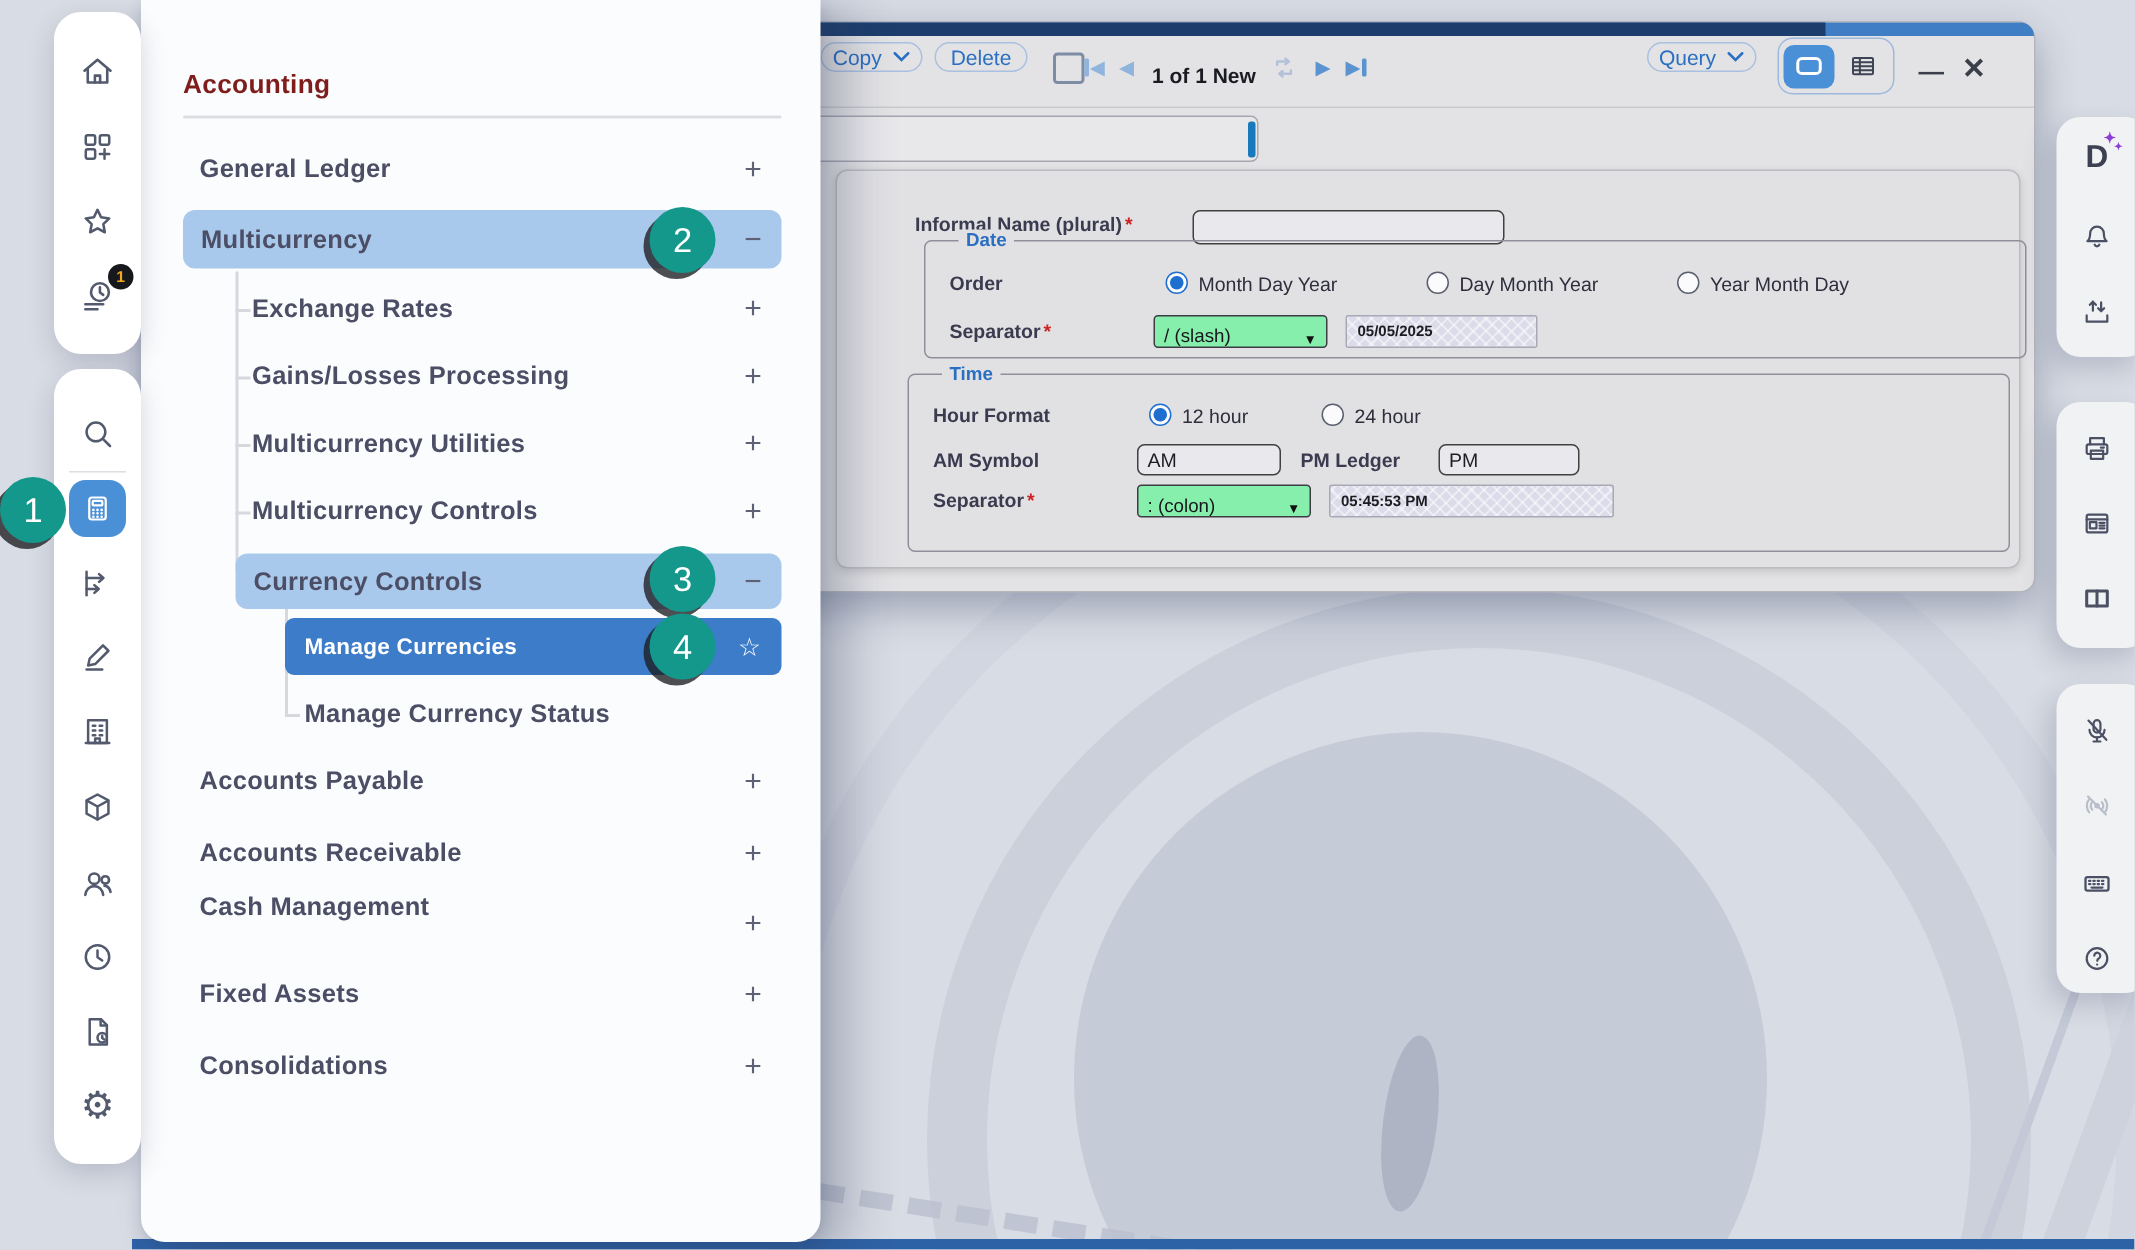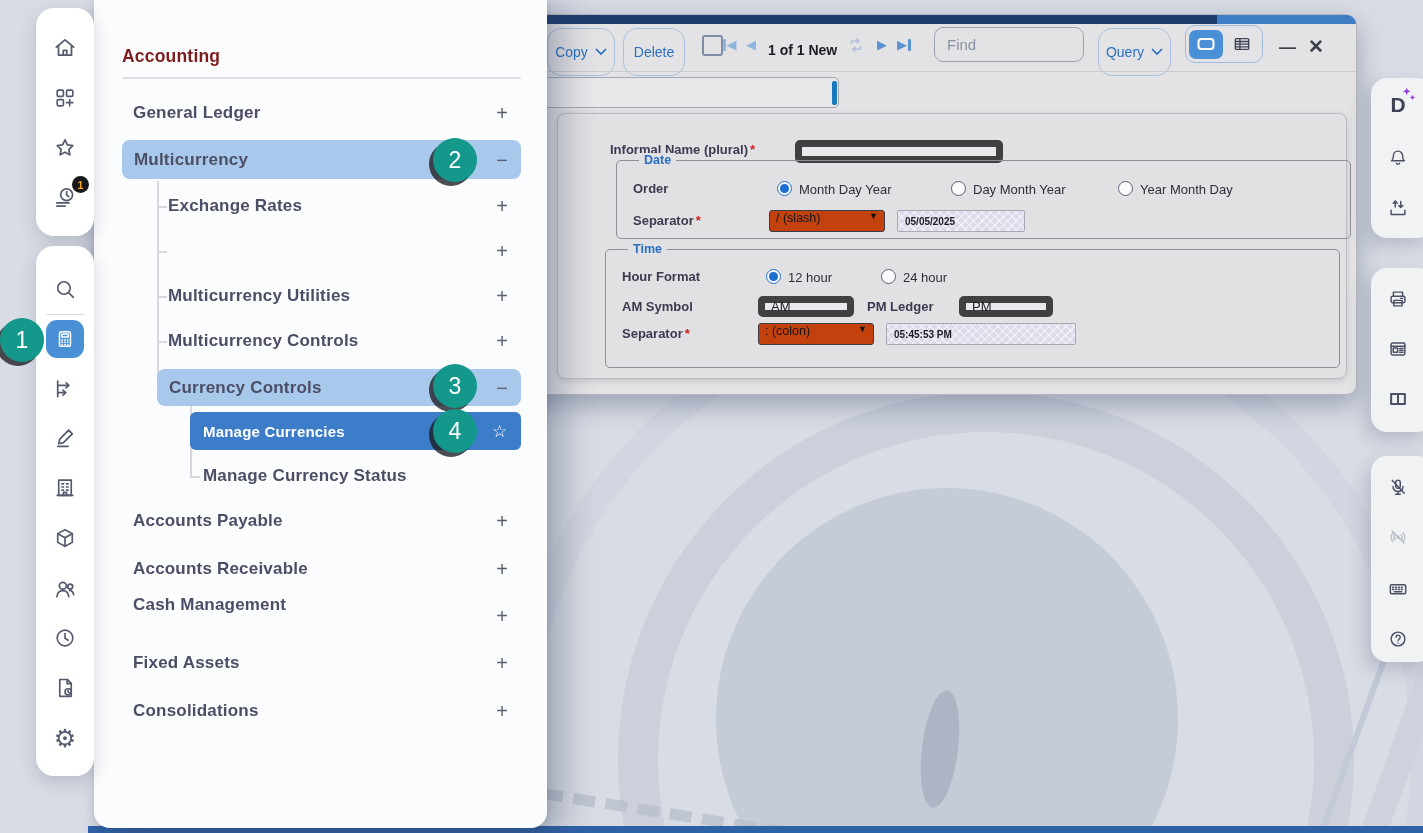--- a/index.html
+++ b/index.html
@@ -25,21 +25,21 @@
 
   
   .bottom-strip{left:88px;top:826px;width:1335px;height:7px;background:#2e62a6;z-index:1}
 
   
   .window{left:96px;top:14px;width:1259px;height:379px;background:#e3e3e5;
     border:1px solid #b5b6bc;border-radius:12px 12px 10px 10px;
     box-shadow:0 10px 26px rgba(40,55,90,.35);z-index:2}
   .win-topbar{left:0;top:0;width:100%;height:9px;background:#3f7dc4;border-radius:11px 11px 0 0}
   .win-topbar-dark{left:430px;top:0;width:690px;height:9px;background:#1d3e6d}
-  .tb-btn{height:48px;border:1.5px solid #a9c0e0;border-radius:14px;background:transparent;
+  .tb-btn{height:20px;border:1.5px solid #a9c0e0;border-radius:14px;background:transparent;
     color:#2a6fc2;font-size:14px;font-weight:500;display:flex;align-items:center;justify-content:center;gap:7px;
     font-family:"Liberation Sans",sans-serif}
   .tb-sep{left:0;top:56px;width:100%;height:1px;background:#c9c9ce}
   .chk{width:17px;height:17px;border:2px solid #7e8ca4;border-radius:3px;background:transparent}
   .nav-ico{display:flex;align-items:center;gap:1px}
   .tri{font-size:13px;line-height:1}
   .bar{width:2.5px;height:12px;background:currentColor;border-radius:1px}
   .nav-dis{color:#8fb4de}
   .nav-en{color:#5b93d0}
   .rec-pos{font-size:14px;font-weight:700;color:#1b1b22}
@@ -51,29 +51,29 @@
   .vbtn.on{background:#4a90d6}
   .winctl{font-size:19px;color:#3a3f4b;font-weight:600;line-height:1}
 
   .top-input{left:430px;top:62px;width:312px;height:31px;background:#e8e8eb;border:1px solid #a6a6b0;border-radius:5px;box-sizing:border-box}
   .caret{left:735px;top:66px;width:5px;height:24px;background:#1879bd;border-radius:2px}
 
   .panel{left:460px;top:98px;width:790px;height:266px;background:#e1e1e4;border:1px solid #bcbcc2;border-radius:8px;
     box-shadow:0 2px 6px rgba(0,0,0,.13);box-sizing:border-box}
   .flabel{font-size:13px;font-weight:600;color:#3b3b50}
   .req{color:#cc2222;font-weight:700;margin-left:2px}
-  .tinput{background:#e9e9ed;border:7px solid #404040;border-radius:5px;box-sizing:border-box;
+  .tinput{background:#e9e9ed;border:1px solid #404040;border-radius:5px;box-sizing:border-box;
     font-size:13px;color:#1d1d24;padding:0 6px;display:flex;align-items:center}
   .fset{border:1px solid #8f8f9a;border-radius:5px;box-sizing:border-box}
   .legend{position:absolute;top:-8px;left:22px;padding:0 5px;background:#e1e1e4;color:#2a6fc2;font-size:12.5px;font-weight:700}
   .radio{width:15px;height:15px;border:1.5px solid #5a5f6e;border-radius:50%;background:#fbfbfd;box-sizing:border-box;position:absolute}
   .radio.on{border:1.7px solid #1f6fd0}
   .radio.on::after{content:'';position:absolute;inset:2.2px;border-radius:50%;background:#1f6fd0}
   .rlabel{position:absolute;font-size:13px;color:#2e2e3c}
-  .dd{background:#c2410c;border:1px solid #3c3c44;border-radius:3px;box-sizing:border-box;display:flex;align-items:flex-start;
+  .dd{background:#86efac;border:1px solid #3c3c44;border-radius:3px;box-sizing:border-box;display:flex;align-items:flex-end;
     font-size:12.5px;color:#16161c;padding:0 6px;justify-content:space-between}
   .dd .arr{font-size:9px;color:#111}
   .ro{background:
       repeating-linear-gradient(45deg, rgba(255,255,255,.45) 0 1.5px, transparent 1.5px 6px),
       repeating-linear-gradient(-45deg, rgba(255,255,255,.45) 0 1.5px, transparent 1.5px 6px),
       #dbdbe9;
     border:1px solid #a9a9b6;box-sizing:border-box;display:flex;align-items:center;
     font-size:10px;font-weight:700;color:#1b1b22;padding:0 7px;border-radius:2px}
 
   
@@ -157,21 +157,20 @@
     </svg>
   </div>
   <div class="abs nav-ico nav-en" style="left:780px;top:23px">
     <span class="tri">▶</span>
   </div>
   <div class="abs nav-ico nav-en" style="left:800px;top:23px">
     <span class="tri">▶</span>
       <span class="bar"></span>
   </div>
 
-  <input class="abs find" style="left: 837px; top: 12px;" placeholder="Find">
   <button class="abs tb-btn" style="left:1001px;top:13px;width:73px">
     <span>Query</span>
     <svg width="12" height="8" viewBox="0 0 12 8">
         <path d="M1.5 1.5l4.5 4.5 4.5-4.5" fill="none" stroke="#2a6fc2" stroke-width="1.7" stroke-linecap="round"></path>
       </svg>
   </button>
 
   <div class="abs vtoggle" style="left:1088px;top:10px">
     <div class="vbtn on">
       <svg width="20" height="16" viewBox="0 0 24 18">
@@ -344,20 +343,21 @@
   <div class="mi-row" style="left:39px;top:100px">General Ledger</div>
   <div class="mi-exp" style="left:395px;top:100px">+</div>
 
   <div class="mi-hl" style="left:28px;top:140px;width:399px;height:39px"></div>
   <div class="mi-row" style="left:40px;top:147px">Multicurrency</div>
   <div class="mi-exp" style="left:395px;top:147px">−</div>
 
   <div class="mi-row" style="left:74px;top:193px">Exchange Rates</div>
   <div class="mi-exp" style="left:395px;top:193px">+</div>
 
+  <div class="mi-row" style="left:74px;top:238px">Gains/Losses Processing</div>
   <div class="mi-exp" style="left:395px;top:238px">+</div>
 
   <div class="mi-row" style="left:74px;top:283px">Multicurrency Utilities</div>
   <div class="mi-exp" style="left:395px;top:283px">+</div>
 
   <div class="mi-row" style="left:74px;top:328px">Multicurrency Controls</div>
   <div class="mi-exp" style="left:395px;top:328px">+</div>
 
   <div class="mi-hl" style="left:63px;top:369px;width:364px;height:37px"></div>
   <div class="mi-row" style="left:75px;top:375px">Currency Controls</div>

